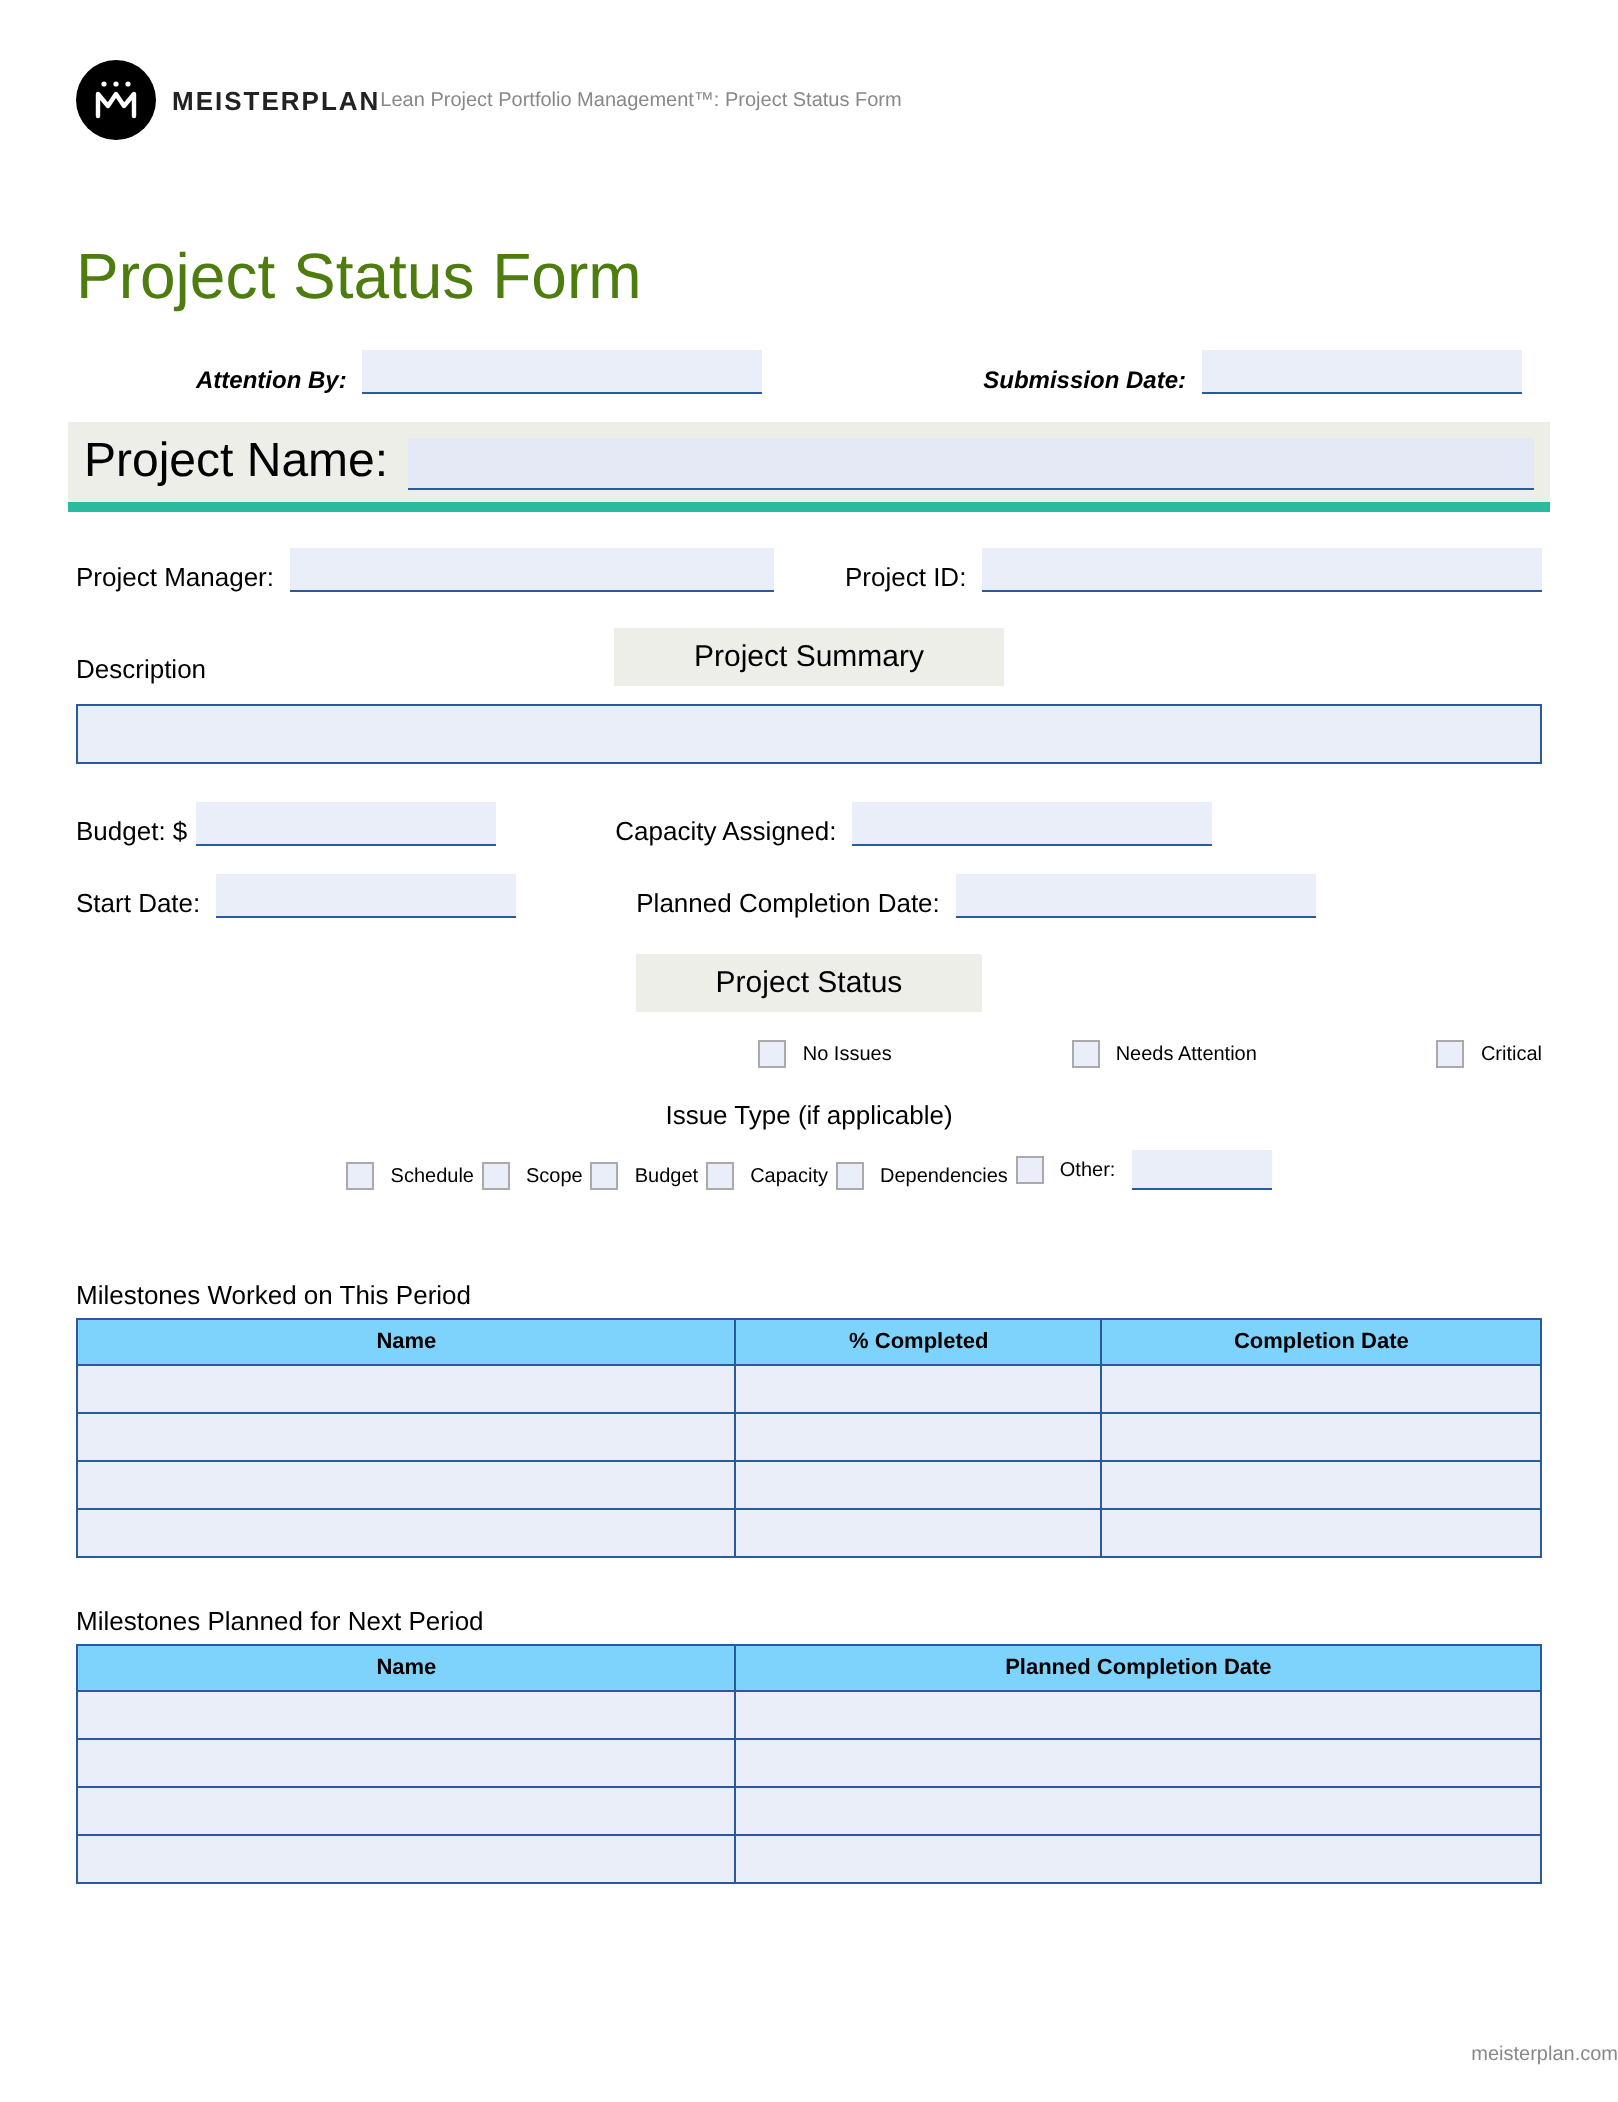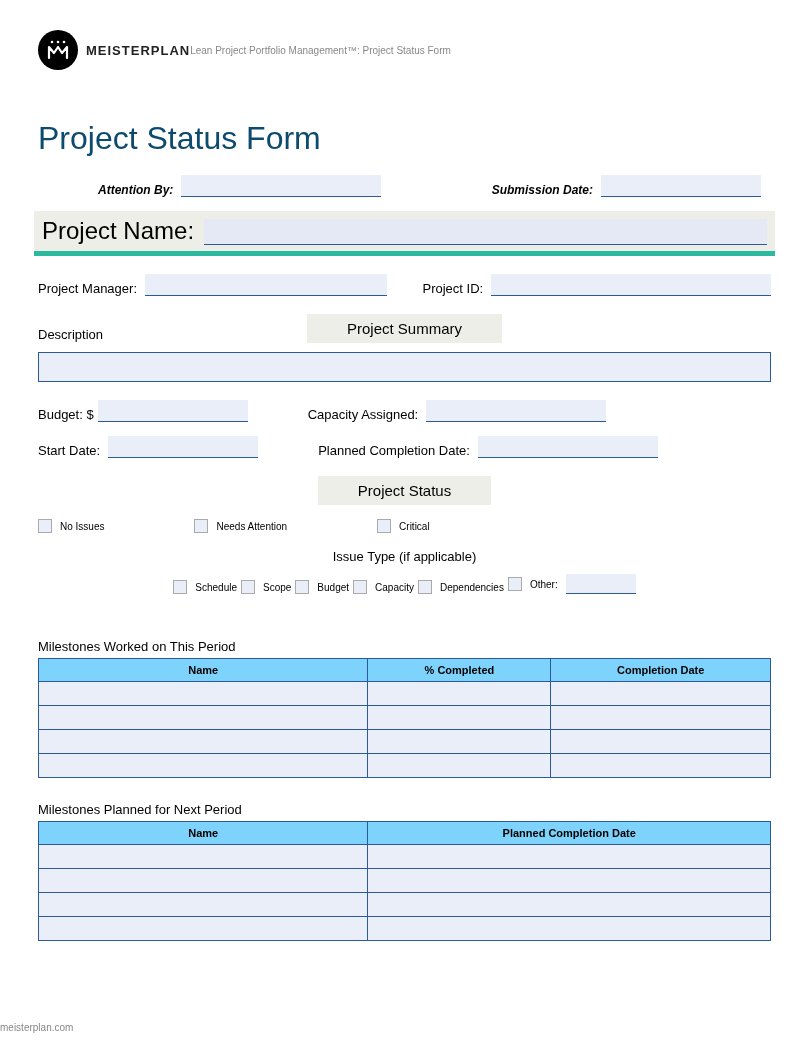--- a/index.html
+++ b/index.html
@@ -42,21 +42,21 @@
     letter-spacing: 1px;
     color: #222;
   }
   .header-sub {
     font-size: 10px;
     color: #888;
   }
   .title {
     font-size: 32px;
     font-weight: 400;
-    color: #0c4a6e;
+    color: #4d7c0f;
     margin-bottom: 18px;
   }
   .row {
     display: flex;
     align-items: flex-end;
     gap: 10px;
     margin-bottom: 14px;
   }
   .italic-label {
     font-style: italic;
@@ -120,21 +120,21 @@
     width: 100%;
     height: 30px;
     background: #eaeef9;
     border: 1px solid #2a5a9a;
     font-size: 12px;
     padding: 4px;
     resize: none;
   }
   .status-row {
     display: flex;
-    justify-content: flex-start;
+    justify-content: flex-end;
     gap: 90px;
     margin: 14px 0;
   }
   .cb-wrap {
     display: flex;
     align-items: center;
     gap: 8px;
   }
   .cb {
     width: 14px;
@@ -187,21 +187,21 @@
     border: 1px solid #2a5a9a;
     height: 24px;
     font-size: 11px;
     padding: 3px 5px;
   }
   .footer {
     position: absolute;
     bottom: 18px;
     left: 0;
     right: 0;
-    text-align: left;
+    text-align: right;
     font-size: 10px;
     color: #888;
   }
 </style>
 </head>
 <body>
 
 <div class="page">
 
   

